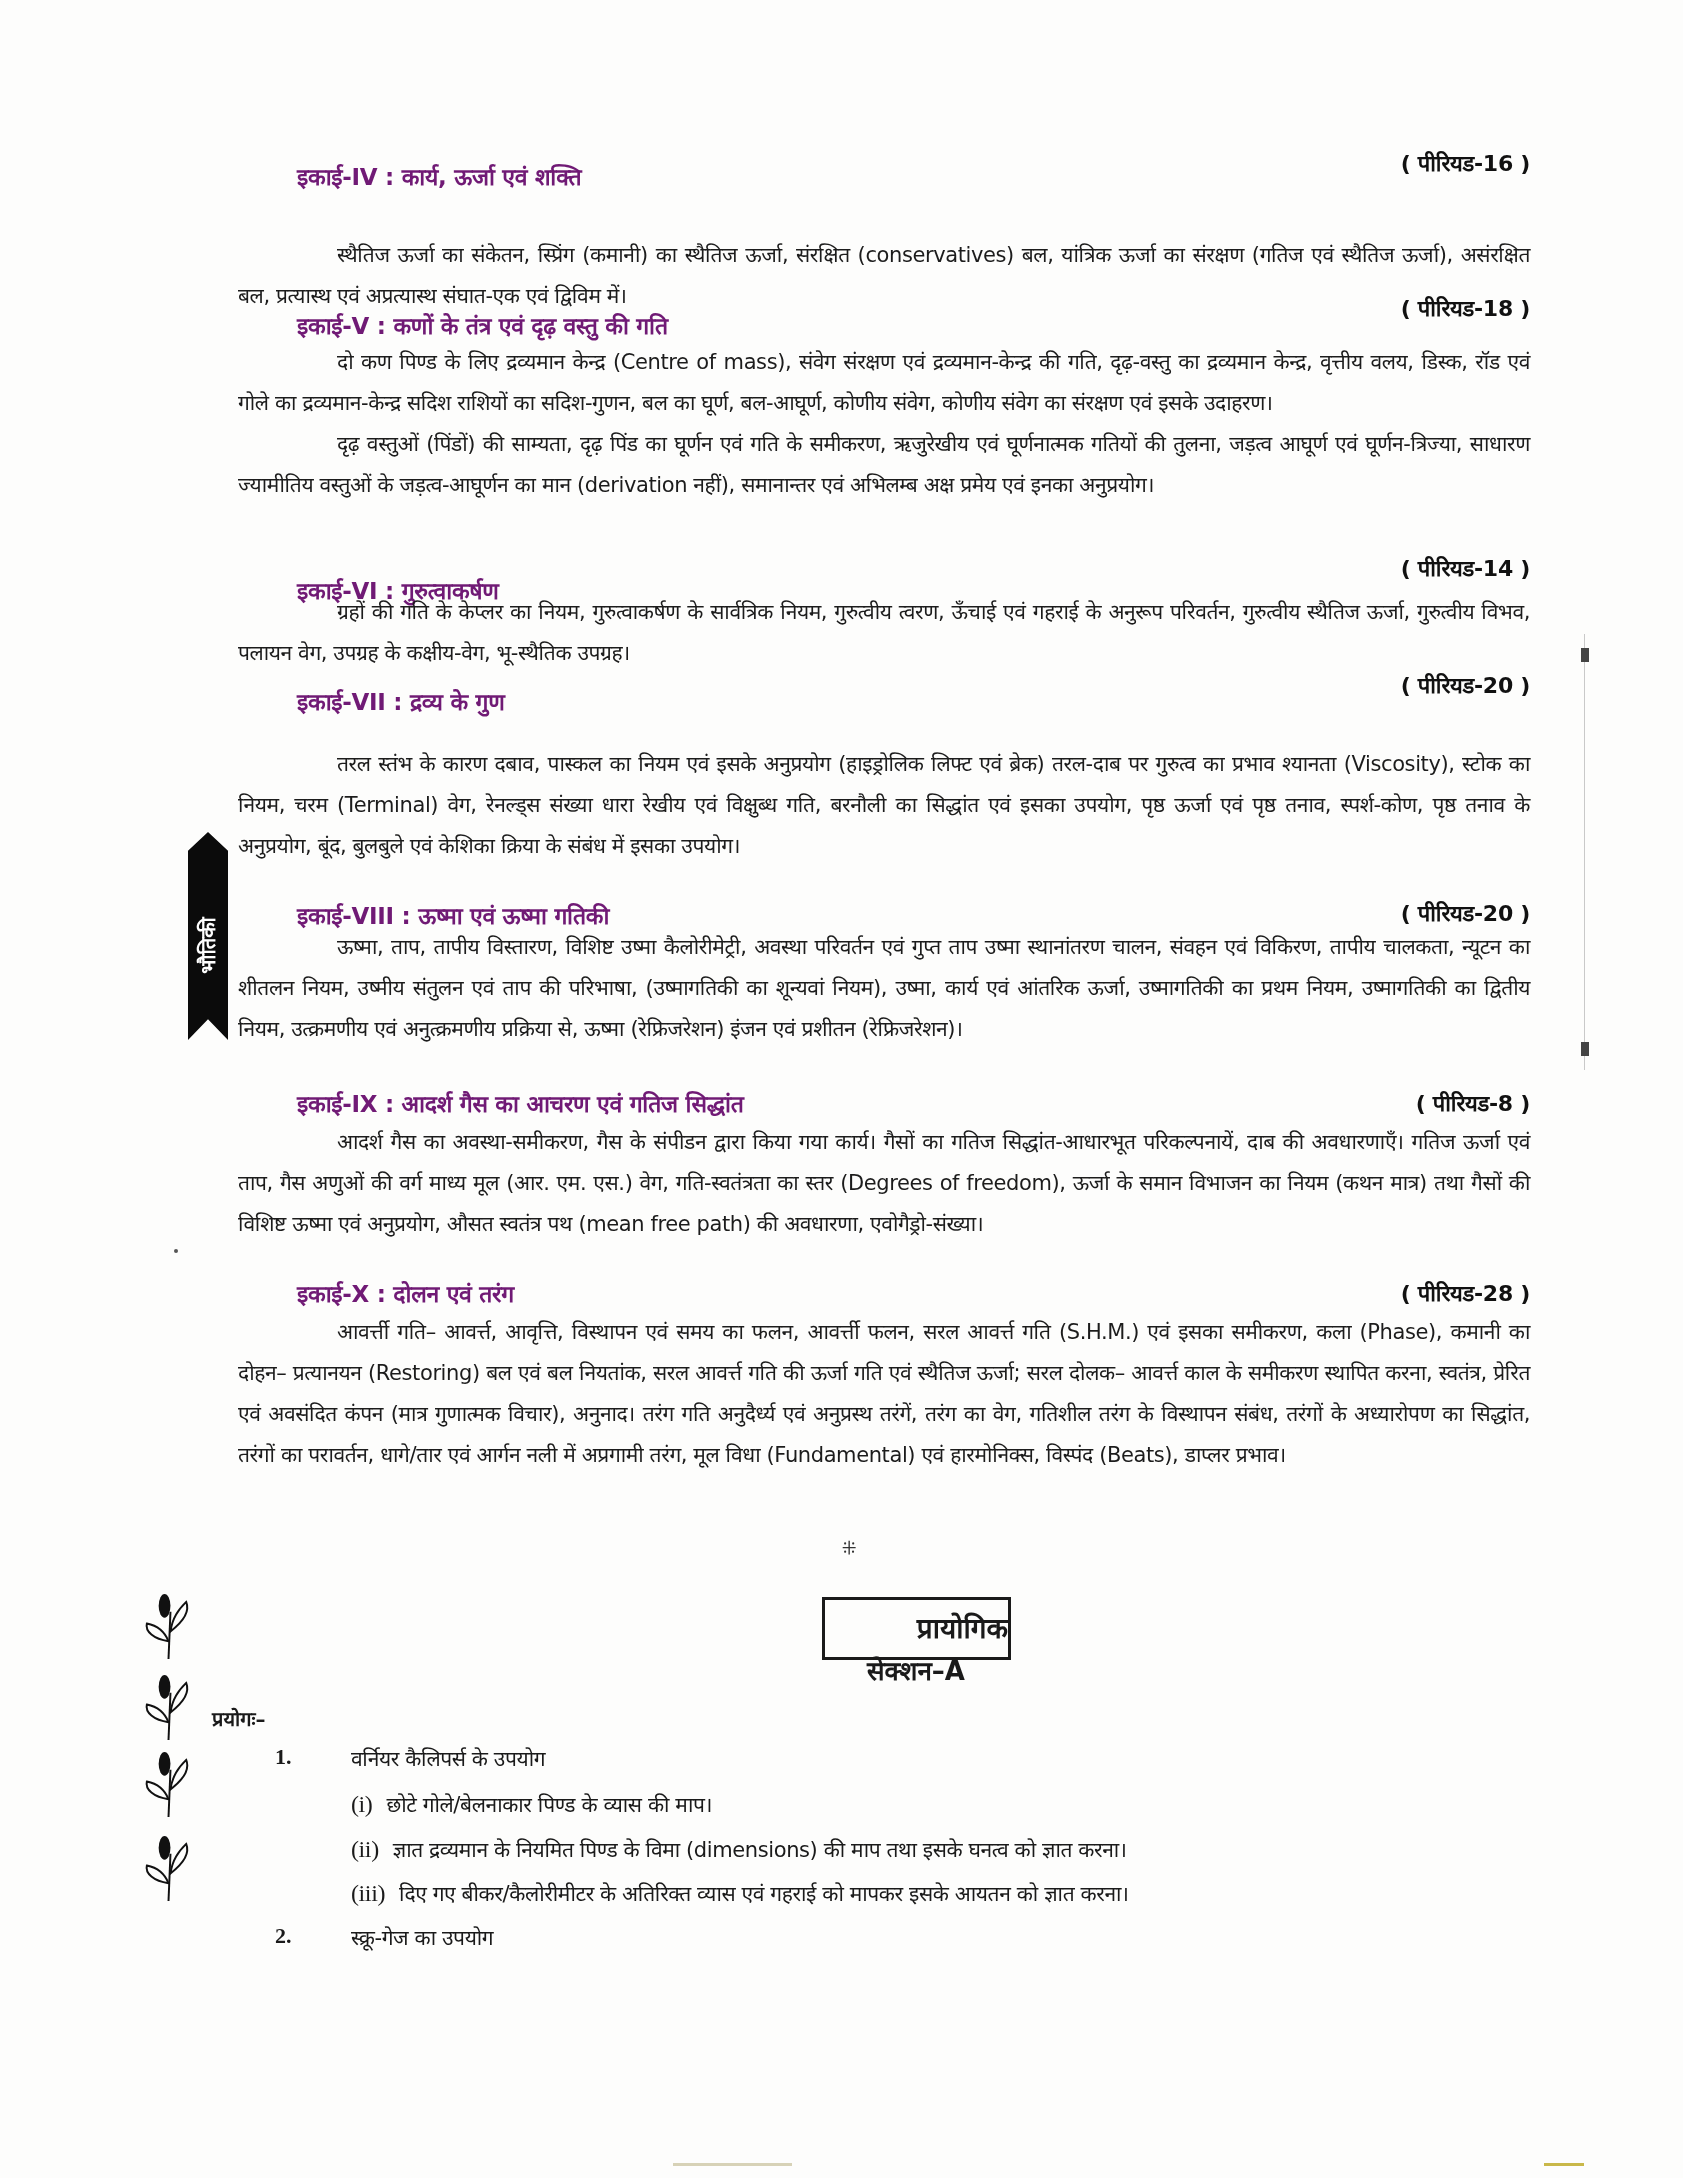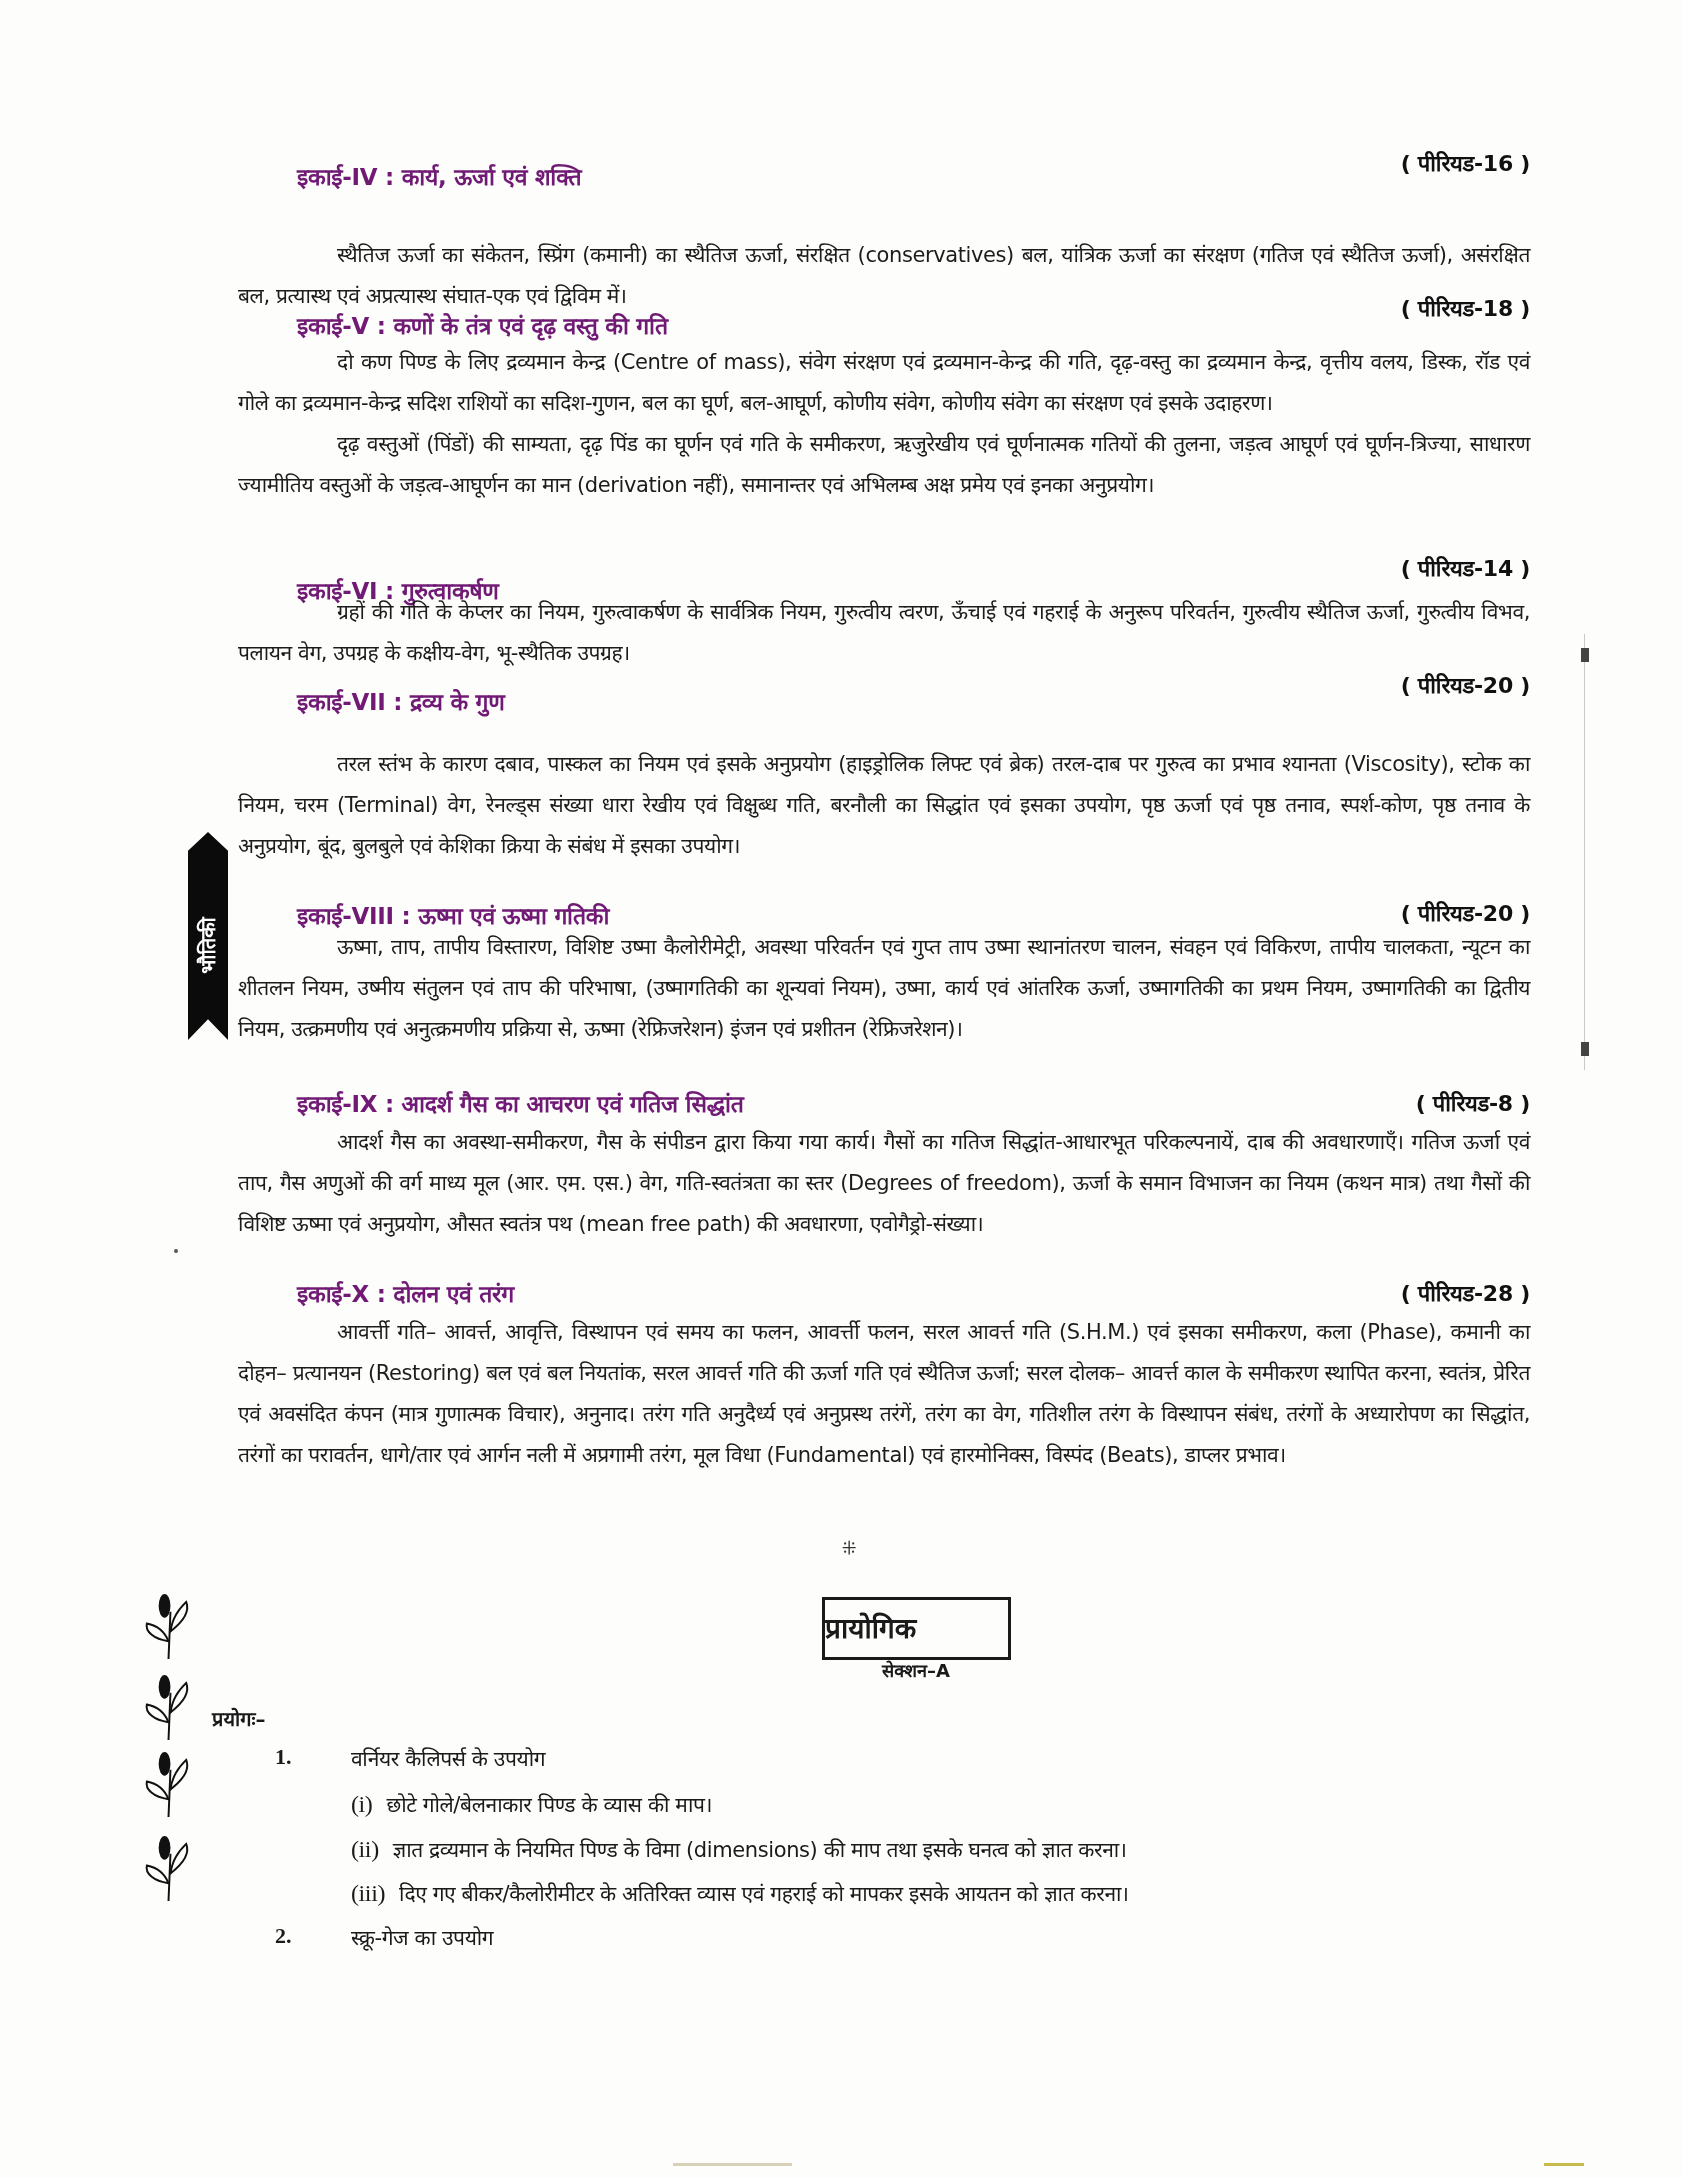--- a/index.html
+++ b/index.html
@@ -29,25 +29,25 @@
     position:absolute; left:190px; top:891px; width:109px; height:36px;
     transform-origin: 0 0; transform: rotate(-90deg) translate(-109px, 0);
     color:#fff; font-family:"DejaVu Sans", sans-serif; font-size:20px; font-weight:bold;
     text-align:center; line-height:36px;
   }
   .edge-line { position:absolute; left:1584px; top:634px; width:1px; height:436px; background:#c9c9c9; }
   .edge-mark { position:absolute; left:1581px; width:8px; height:14px; background:#444; }
   .ornament { position:absolute; left:842px; top:1535px; font-size:18px; color:#333; }
   .boxed-title {
     position:absolute; left:822px; top:1597px; width:183px; height:57px; border:3px solid #1a1a1a;
-    font-family:"DejaVu Sans", sans-serif; font-weight:bold; font-size:28px; text-align:left; line-height:57px;
+    font-family:"DejaVu Sans", sans-serif; font-weight:bold; font-size:28px; text-align:right; line-height:57px;
   }
   .section-title {
     position:absolute; left:812px; top:1651px; width:208px; text-align:center;
-    font-family:"DejaVu Sans", sans-serif; font-weight:bold; font-size:18px; line-height:40px;
+    font-family:"DejaVu Sans", sans-serif; font-weight:bold; font-size:26px; line-height:40px;
   }
   .leaf { position:absolute; left:139px; width:59px; height:69px; }
   .exp-label {
     position:absolute; left:212px; top:1705px; font-family:"DejaVu Sans", sans-serif; font-weight:bold; font-size:20px;
   }
   .exp-num {
     position:absolute; left:275px; font-family:"Liberation Serif", serif; font-size:22px; font-weight:bold;
   }
   .exp-text {
     position:absolute; left:351px; font-family:"DejaVu Sans", sans-serif; font-size:21px; color:#1a1a1a; letter-spacing:-0.4px;

